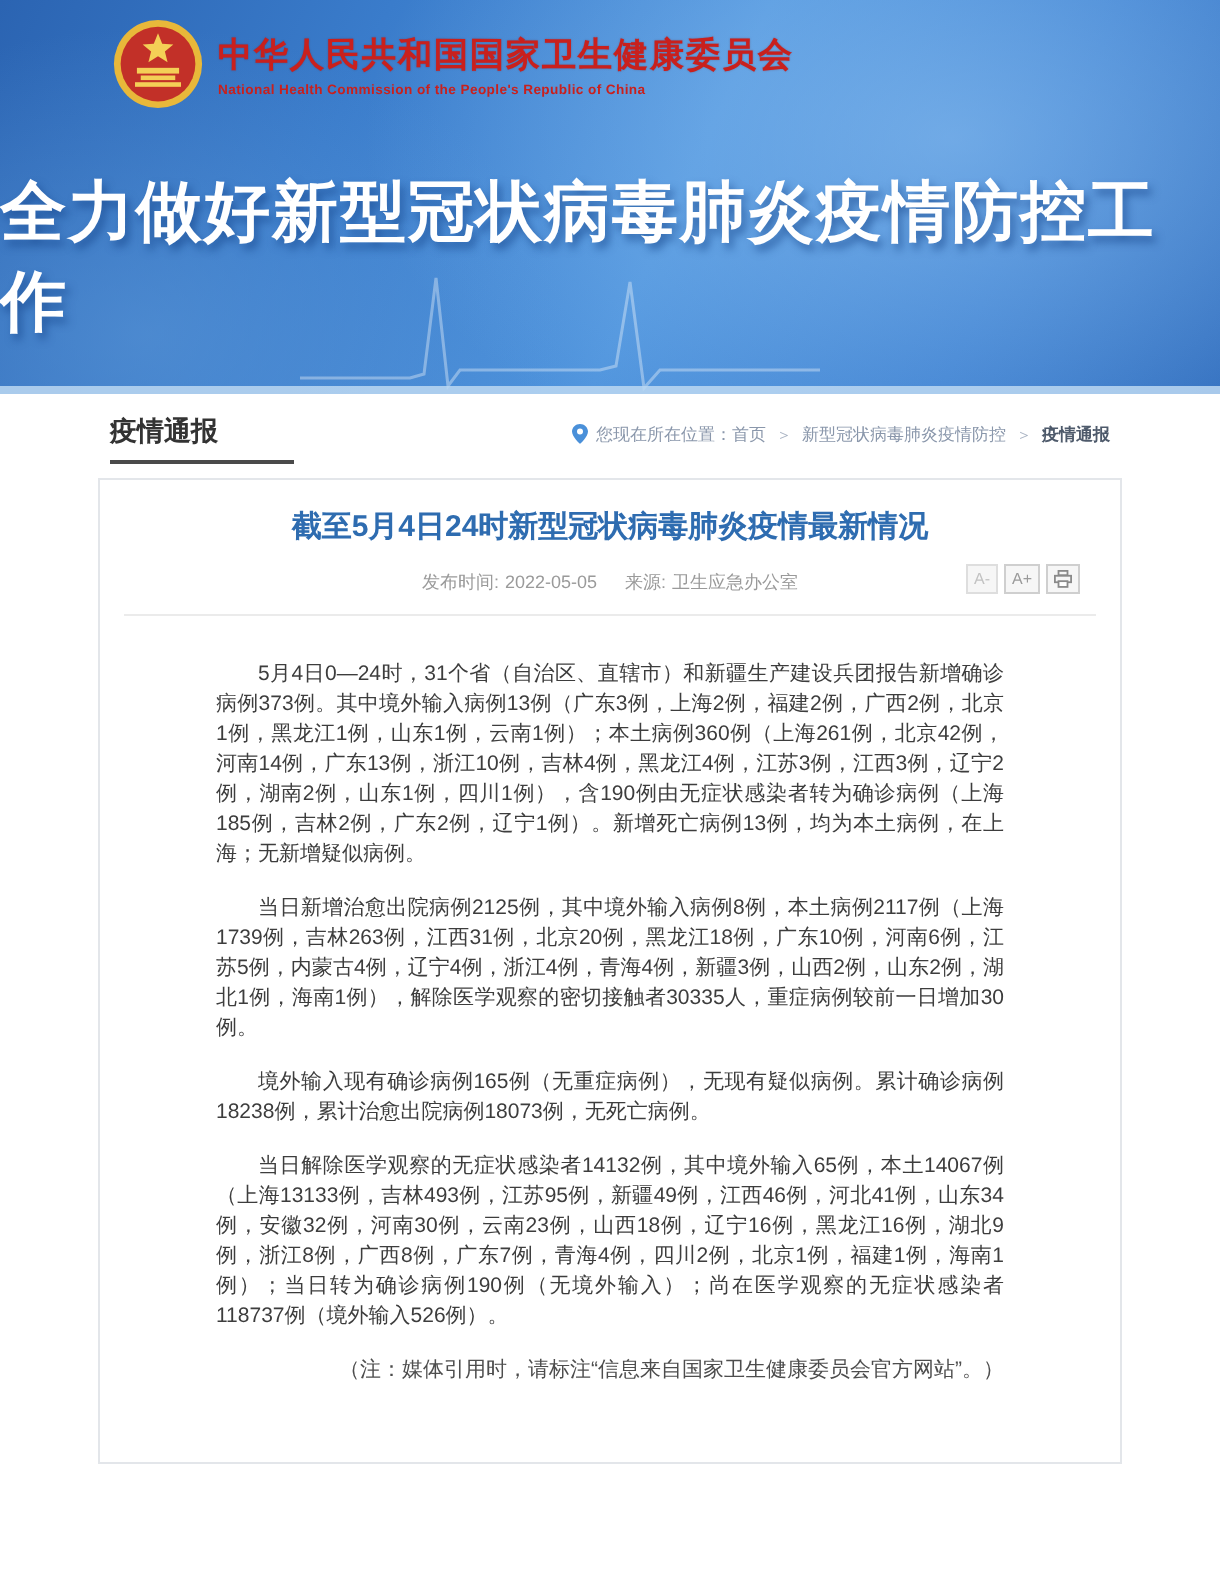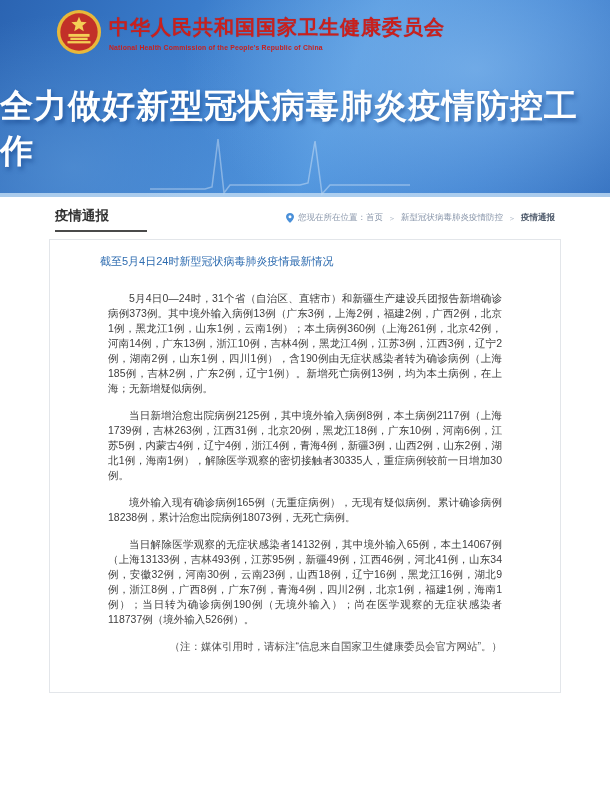--- a/index.html
+++ b/index.html
@@ -10,41 +10,41 @@
     position: relative; height: 197px; overflow: hidden;
     background:
       radial-gradient(ellipse 420px 260px at 78% 35%, rgba(150,200,245,0.55), rgba(150,200,245,0) 70%),
       radial-gradient(ellipse 300px 220px at 12% 85%, rgba(90,150,215,0.6), rgba(90,150,215,0) 70%),
       linear-gradient(115deg, #2b64b2 0%, #3a7ccb 28%, #4f94dd 55%, #3c7fd0 80%, #2f6cbd 100%);
   }
   .banner-bottom-strip { position: absolute; left: 0; bottom: 0; width: 100%; height: 4px; background: #bcd8f2; opacity: .85; }
   .logo-row { position: absolute; top: 9px; left: 56px; display: flex; align-items: center; }
   .emblem { width: 46px; height: 46px; flex: 0 0 auto; }
   .logo-text { margin-left: 7px; }
-  .site-title { color: #c9201d; font-size: 20px; font-weight: bold; letter-spacing: 1px; text-shadow: 0 0 1px rgba(120,0,0,.35); }
+  .site-title { color: #c9201d; font-size: 17px; font-weight: bold; letter-spacing: 1px; text-shadow: 0 0 1px rgba(120,0,0,.35); }
   .site-subtitle { color: #c9201d; font-size: 6.8px; font-weight: bold; margin-top: 3px; letter-spacing: .2px; }
   .slogan {
     position: absolute; top: 84px; left: 0; width: 100%; text-align: left;
     color: #ffffff; font-size: 33px; font-weight: bold; letter-spacing: 1px;
     text-shadow: 2px 3px 4px rgba(15,60,130,.55);
   }
   .ekg { position: absolute; bottom: 0; left: 150px; opacity: .35; }
 
   
   .nav-row { display: flex; justify-content: space-between; align-items: flex-end; padding: 10px 55px 0 55px; }
   .section-title { font-size: 13.5px; font-weight: bold; color: #333; padding: 0 38px 5px 0; border-bottom: 2px solid #4a4a4a; }
-  .breadcrumb { display: flex; align-items: center; font-size: 8.5px; color: #8a97ab; padding-bottom: 8px; }
+  .breadcrumb { display: flex; font-size: 8.5px; color: #8a97ab; padding-bottom: 8px; }
   .breadcrumb .pin { margin-right: 4px; display: inline-block; }
   .crumb { color: #8a97ab; text-decoration: none; }
   .crumb-sep { margin: 0 5px; color: #aab4c4; font-size: 8px; }
   .crumb-current { color: #4e5a6b; font-weight: bold; }
 
   
   .article-box { margin: 7px 49px 0 49px; border: 1px solid #e3e6ea; background: #fff; padding: 14px 0 26px 0; }
-  .article-title { text-align: left; color: #2e6cb0; font-size: 11px; font-weight: normal; padding: 0 50px; }
+  .article-title { text-align: center; color: #2e6cb0; font-size: 15px; font-weight: bold; padding: 0 50px; }
   .meta-row { position: relative; text-align: center; color: #9a9a9a; font-size: 9px; margin: 12px 12px 0 12px; padding-bottom: 9px; border-bottom: 1px solid #ebebeb; }
   .meta-row .meta-label { margin-right: 3px; }
   .meta-src { margin-left: 14px; }
   .tools { position: absolute; right: 8px; top: -3px; display: flex; gap: 3px; }
   .tool-btn {
     font-size: 8px; line-height: 1; padding: 2px 3px; color: #9a9a9a;
     border: 1px solid #cfcfcf; background: #f6f6f6; cursor: pointer; font-family: inherit;
   }
   .tool-btn.dim { color: #c2c2c2; border-color: #dedede; }
   .tool-btn svg { display: block; }
@@ -91,20 +91,35 @@
     <span class="crumb-sep">＞</span>
     <a class="crumb" href="#">新型冠状病毒肺炎疫情防控</a>
     <span class="crumb-sep">＞</span>
     <span class="crumb crumb-current">疫情通报</span>
   </div>
 </div>
 
 <div class="article-box">
   <div class="article-title">截至5月4日24时新型冠状病毒肺炎疫情最新情况</div>
 
+  <div class="meta-row">
+    <span class="meta-label">发布时间:</span><span>2022-05-05</span><span class="meta-src"><span class="meta-label">来源:</span><span>卫生应急办公室</span></span>
+
+    <div class="tools">
+      <button class="tool-btn dim">A-</button>
+      <button class="tool-btn">A+</button>
+      <button class="tool-btn">
+        <svg width="9" height="9" viewBox="0 0 10 10" aria-hidden="true">
+          <rect x="2.5" y="0.5" width="5" height="2.4" fill="none" stroke="#8a8a8a" stroke-width="1"></rect>
+          <rect x="0.5" y="3.2" width="9" height="3.6" fill="none" stroke="#8a8a8a" stroke-width="1"></rect>
+          <rect x="2.5" y="6.2" width="5" height="3.2" fill="#ffffff" stroke="#8a8a8a" stroke-width="1"></rect>
+        </svg>
+      </button>
+    </div>
+  </div>
 
   <div class="article-body">
     <p>5月4日0—24时，31个省（自治区、直辖市）和新疆生产建设兵团报告新增确诊病例373例。其中境外输入病例13例（广东3例，上海2例，福建2例，广西2例，北京1例，黑龙江1例，山东1例，云南1例）；本土病例360例（上海261例，北京42例，河南14例，广东13例，浙江10例，吉林4例，黑龙江4例，江苏3例，江西3例，辽宁2例，湖南2例，山东1例，四川1例），含190例由无症状感染者转为确诊病例（上海185例，吉林2例，广东2例，辽宁1例）。新增死亡病例13例，均为本土病例，在上海；无新增疑似病例。</p>
     <p>当日新增治愈出院病例2125例，其中境外输入病例8例，本土病例2117例（上海1739例，吉林263例，江西31例，北京20例，黑龙江18例，广东10例，河南6例，江苏5例，内蒙古4例，辽宁4例，浙江4例，青海4例，新疆3例，山西2例，山东2例，湖北1例，海南1例），解除医学观察的密切接触者30335人，重症病例较前一日增加30例。</p>
     <p>境外输入现有确诊病例165例（无重症病例），无现有疑似病例。累计确诊病例18238例，累计治愈出院病例18073例，无死亡病例。</p>
     <p>当日解除医学观察的无症状感染者14132例，其中境外输入65例，本土14067例（上海13133例，吉林493例，江苏95例，新疆49例，江西46例，河北41例，山东34例，安徽32例，河南30例，云南23例，山西18例，辽宁16例，黑龙江16例，湖北9例，浙江8例，广西8例，广东7例，青海4例，四川2例，北京1例，福建1例，海南1例）；当日转为确诊病例190例（无境外输入）；尚在医学观察的无症状感染者118737例（境外输入526例）。</p>
     <p class="article-note">（注：媒体引用时，请标注“信息来自国家卫生健康委员会官方网站”。）</p>
   </div>
 </div>
 

